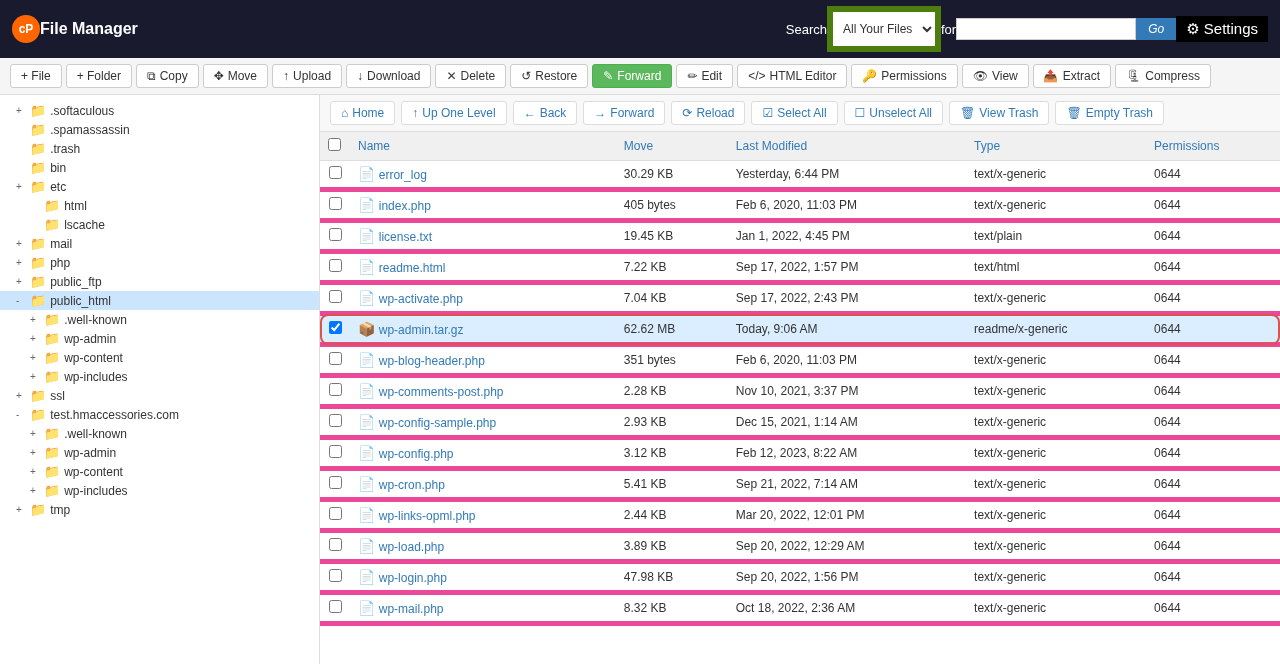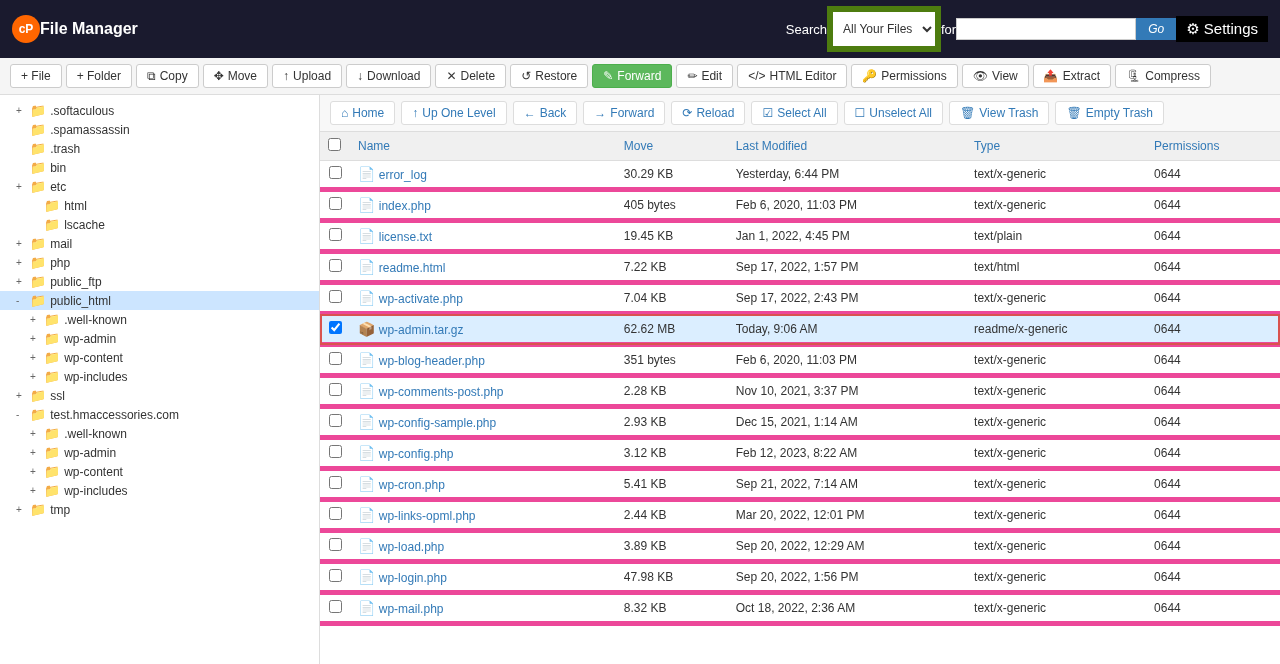--- a/index.html
+++ b/index.html
@@ -176,20 +176,21 @@
       white-space: nowrap;
     }
     .file-table thead th:first-child { width: 30px; }
     .file-table tbody tr {
       border-bottom: 5px solid #ec4899;
     }
     .file-table tbody tr.highlighted {
       background: #dbeeff;
       outline: 2px solid #d9534f;
       outline-offset: -2px;
+      border-radius: 8px;
     }
     .file-table td {
       padding: 5px 8px;
       white-space: nowrap;
     }
     .file-table td:first-child { width: 30px; text-align: center; }
     .file-name-link { color: #337ab7; cursor: pointer; text-decoration: none; }
     .file-type-icon { color: #5b6abf; font-size: 14px; }
     .file-type-icon.archive { color: #8B4513; }
     .checkbox-cell input { cursor: pointer; }

